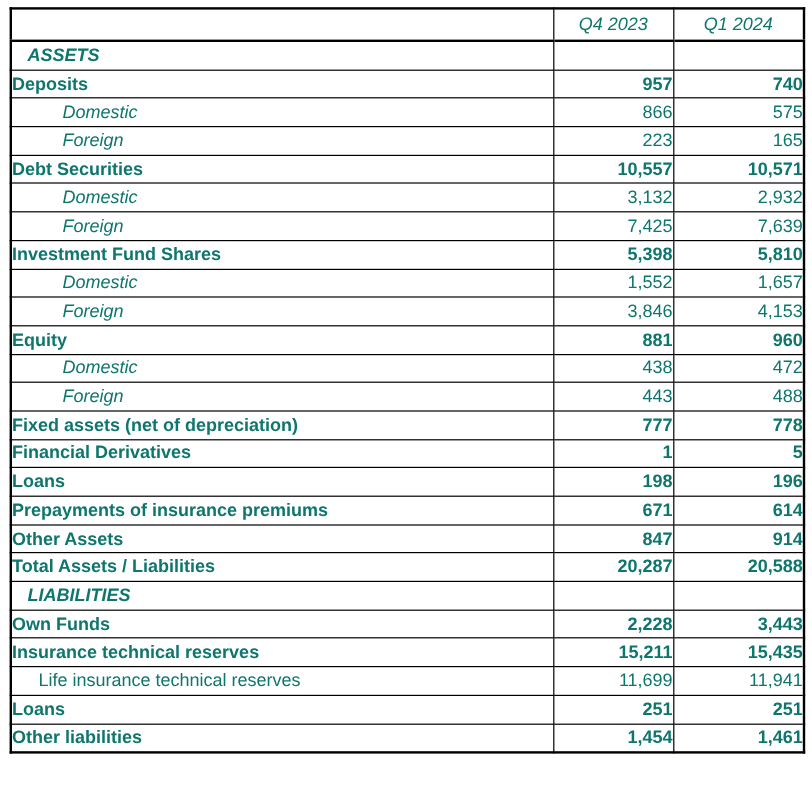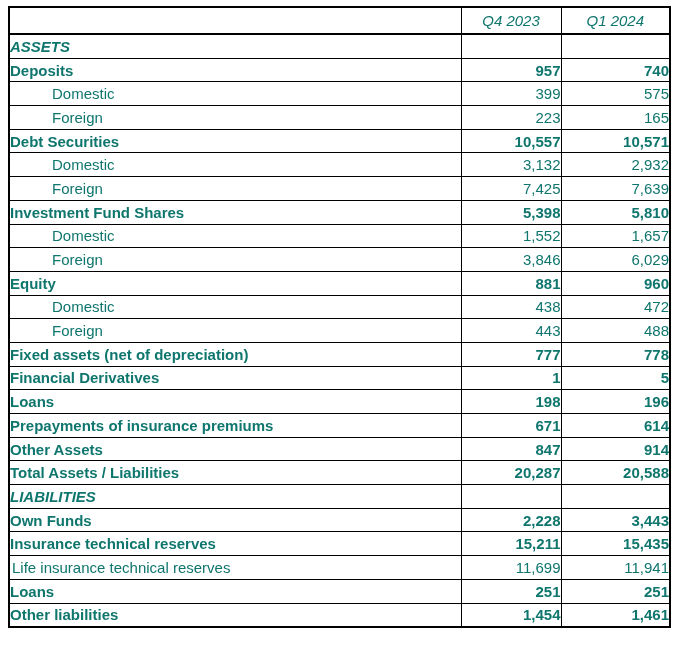--- a/index.html
+++ b/index.html
@@ -49,27 +49,27 @@
   }
   td.lbl {
     text-align: left;
     padding-left: 5px;
   }
   td.val {
     text-align: right;
     padding-right: 8px;
   }
   
-  tr.r-section td.lbl { font-weight: bold; font-style: italic; }
+  tr.r-section td.lbl { font-weight: bold; font-style: italic; padding-left: 13px; }
   tr.r-bold td.lbl    { font-weight: bold; }
   tr.r-bold td.val    { font-weight: bold; text-align: right; }
   tr.r-total td.lbl   { font-weight: bold; }
   tr.r-total td.val   { font-weight: bold; margin-left: 28px; }
-  tr.r-subitalic td.lbl { padding-left: 42px; }
-  tr.r-subplain td.lbl  { padding-left: 2px; }
+  tr.r-subitalic td.lbl { font-style: italic; padding-left: 42px; }
+  tr.r-subplain td.lbl  { padding-left: 22px; }
 </style>
 </head>
 <body>
 
 <div class="table-wrap">
   <table class="bs">
     <colgroup>
       <col class="c-label">
       <col class="c-q4">
       <col class="c-q1">
@@ -87,21 +87,21 @@
           <td class="val"></td>
           <td class="val"></td>
         </tr>
         <tr class="r-bold">
           <td class="lbl">Deposits</td>
           <td class="val">957</td>
           <td class="val">740</td>
         </tr>
         <tr class="r-subitalic">
           <td class="lbl">Domestic</td>
-          <td class="val">399</td>
+          <td class="val">866</td>
           <td class="val">575</td>
         </tr>
         <tr class="r-subitalic">
           <td class="lbl">Foreign</td>
           <td class="val">223</td>
           <td class="val">165</td>
         </tr>
         <tr class="r-bold">
           <td class="lbl">Debt Securities</td>
           <td class="val">10,557</td>
@@ -123,21 +123,21 @@
           <td class="val">5,810</td>
         </tr>
         <tr class="r-subitalic">
           <td class="lbl">Domestic</td>
           <td class="val">1,552</td>
           <td class="val">1,657</td>
         </tr>
         <tr class="r-subitalic">
           <td class="lbl">Foreign</td>
           <td class="val">3,846</td>
-          <td class="val">6,029</td>
+          <td class="val">4,153</td>
         </tr>
         <tr class="r-bold">
           <td class="lbl">Equity</td>
           <td class="val">881</td>
           <td class="val">960</td>
         </tr>
         <tr class="r-subitalic">
           <td class="lbl">Domestic</td>
           <td class="val">438</td>
           <td class="val">472</td>

